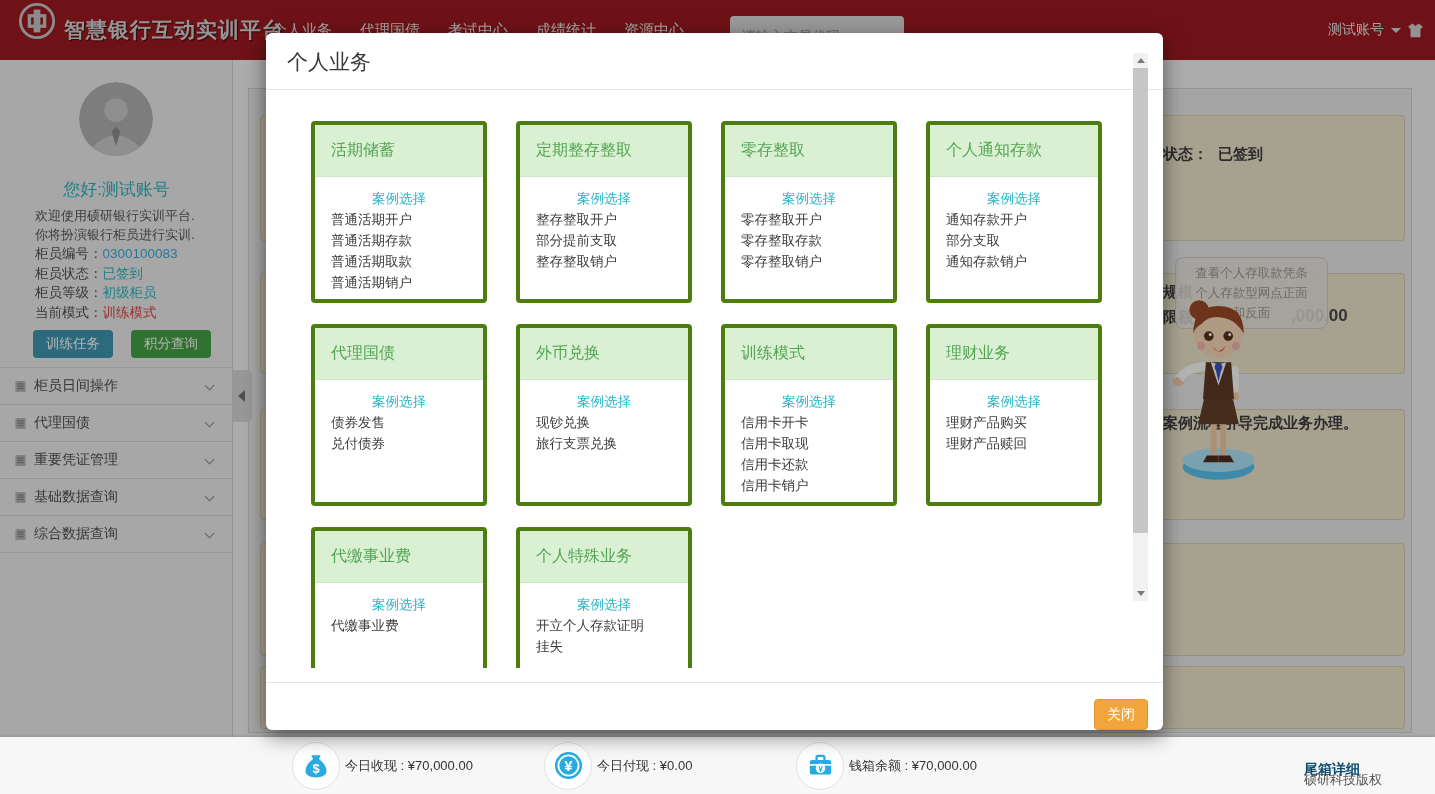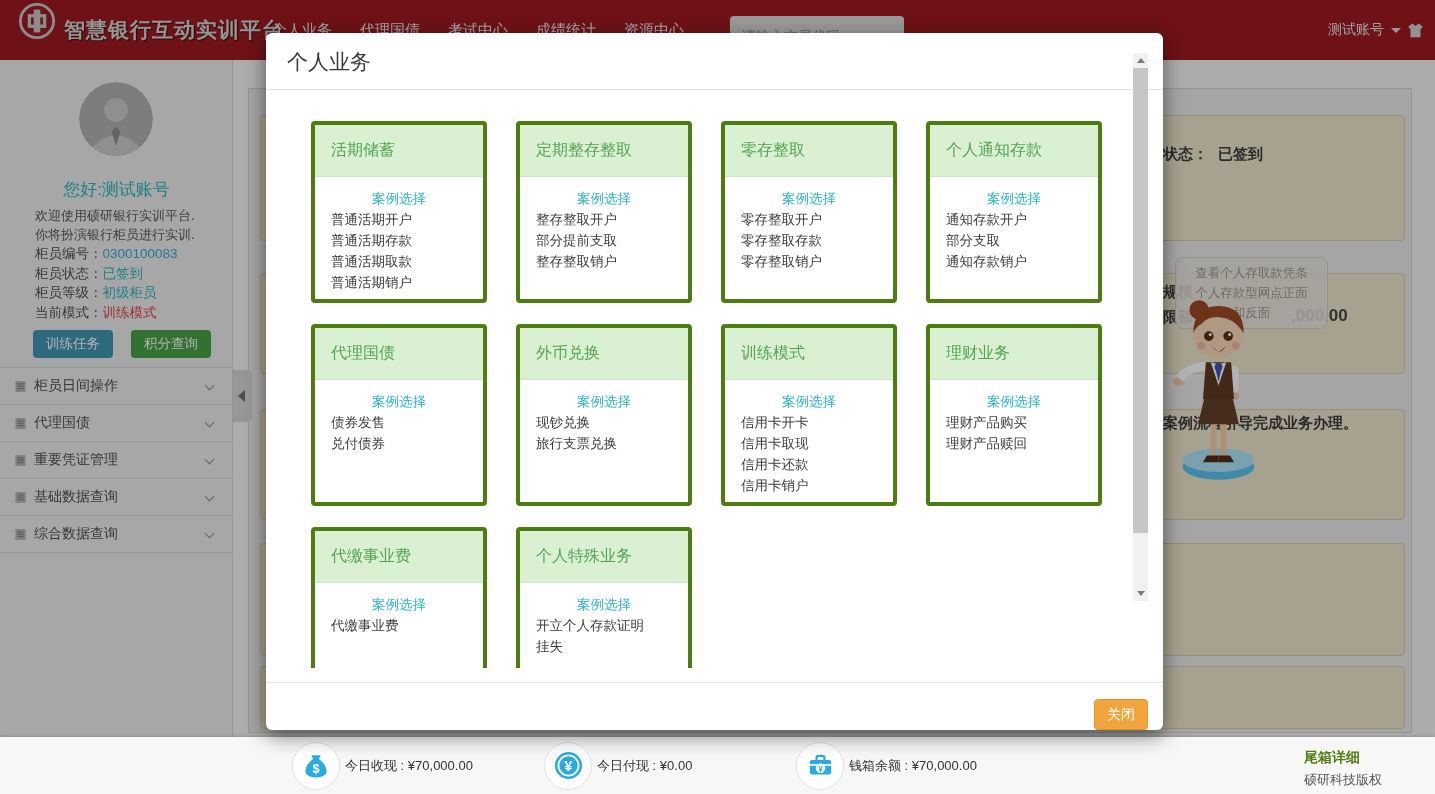--- a/index.html
+++ b/index.html
@@ -72,21 +72,21 @@
   .tri-dn { width:0; height:0; border-left:4px solid transparent; border-right:4px solid transparent; border-top:5px solid #7a7a7a; }
   .scroll-thumb { position:absolute; left:0; top:15px; width:15px; height:465px; background:#c6c6c6; cursor:pointer; }
   .modal-footer { position:absolute; left:0; bottom:0; width:100%; height:48px; border-top:1px solid #e5e5e5;margin-top:20px; }
   .close-btn { position:absolute; right:15px; top:16px; width:54px; height:31px; background:#f0a63d; border:1px solid #e1952c; border-radius:4px; color:#fff; font-size:14px; cursor:pointer; font-family:inherit; }
 
   
   .bottombar { position:absolute; left:0; bottom:0; width:1435px; height:57px; background:#f7f7f7; box-shadow:0 -1px 3px rgba(0,0,0,.15); z-index:60; }
   .f-item { position:absolute; top:0; height:57px; display:flex; align-items:center; gap:5px; }
   .f-badge { width:48px; height:48px; background:#fff; border:1px solid #e2e2e2; border-radius:50%; display:flex; align-items:center; justify-content:center; }
   .f-label { font-size:13px; color:#333; white-space:nowrap; }
-  .f-link { position:absolute; left:1304px; top:12px; font-size:14px; font-weight:bold; color:#4d7c0f; cursor:pointer; }
+  .f-link { position:absolute; left:1304px; top:24px; font-size:14px; font-weight:bold; color:#0c4a6e; cursor:pointer; }
   .f-copy { position:absolute; left:1304px; top:34px; font-size:13px; color:#555; }
 </style>
 </head>
 <body>
 
 <div id="page">
 
   <div class="header">
     <div class="logo">
       <span>

